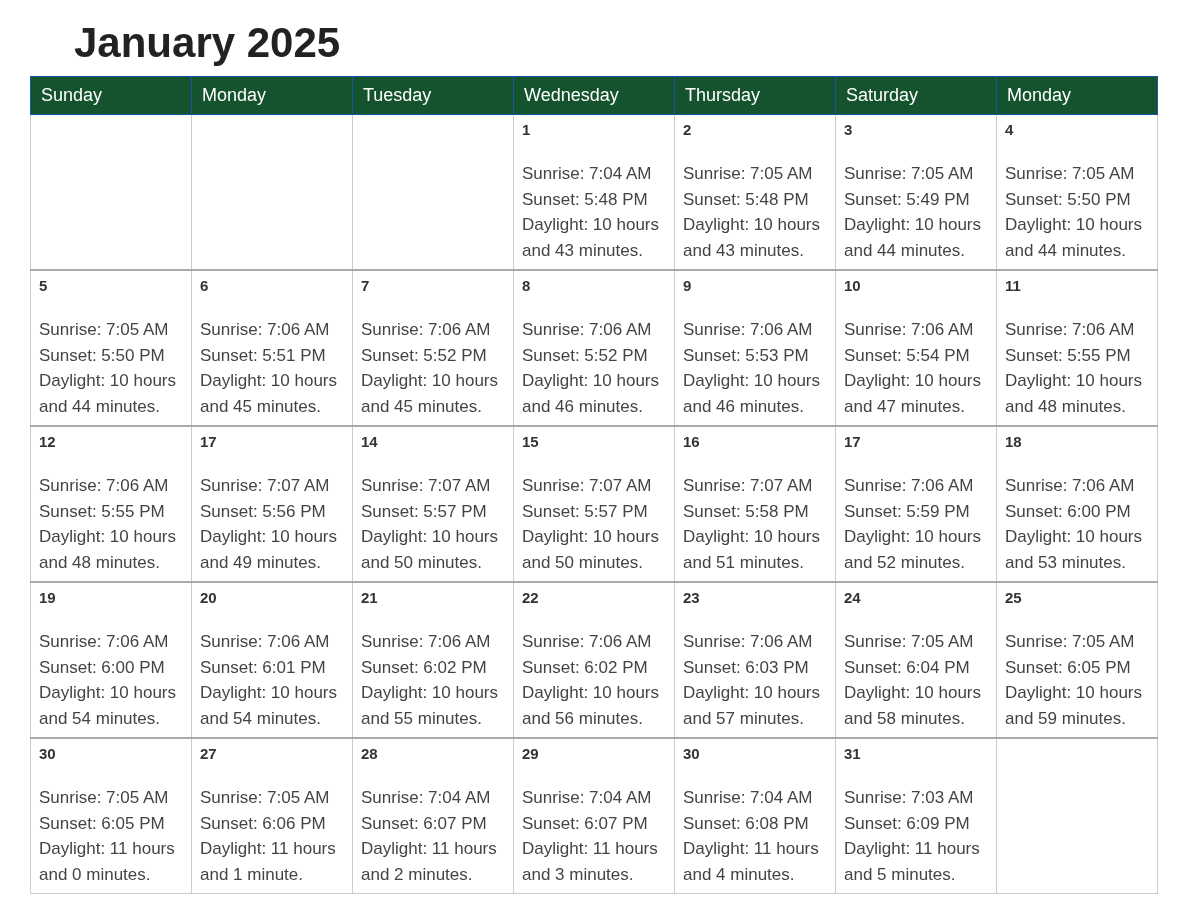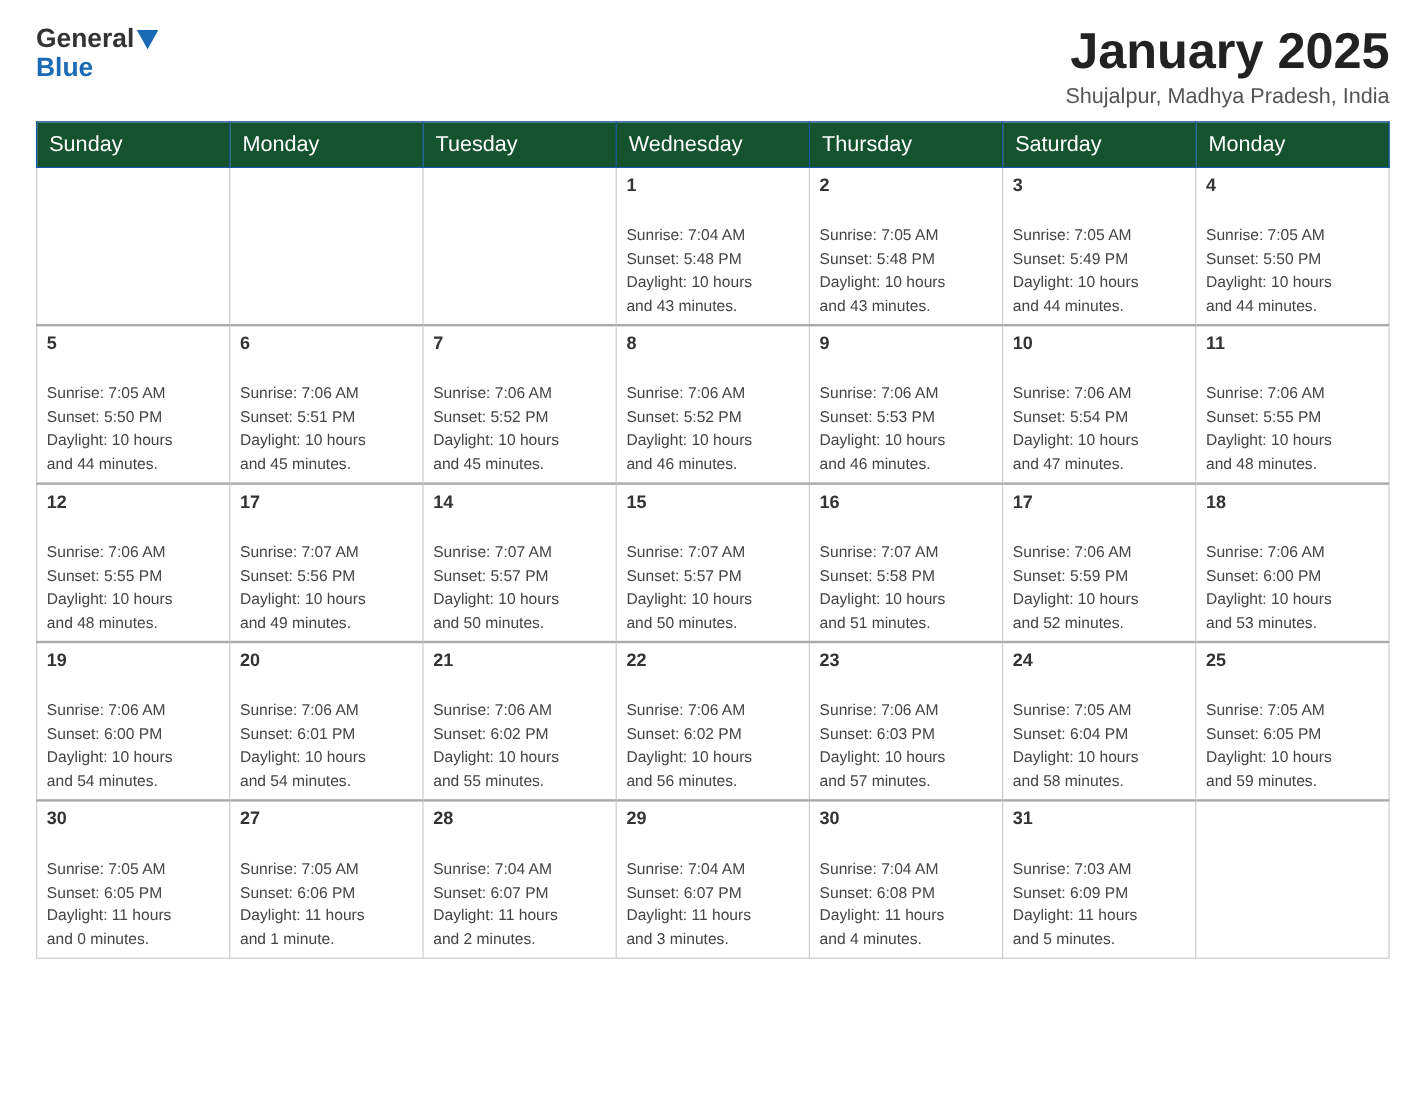--- a/index.html
+++ b/index.html
@@ -70,52 +70,38 @@
       color: #333;
     }
     .day-number {
       font-size: 15px;
       font-weight: bold;
       color: #333;
       display: block;
       margin-bottom: 3px;
     }
     .day-info {
-      font-size: 13px;
+      font-size: 17px;
       color: #444;
       line-height: 1.5;
       margin-top: 23px;
     }
     .empty-cell {
       background: #fff;
     }
     tr:not(:last-child) td {
       border-bottom: 2px solid #aaa;
     }
   </style>
 </head>
 <body>
 
 <div class="header-area">
-  <div class="logo">
-    <div style="line-height:1.1">
-      <div style="display:flex;align-items:center;">
-        <span class="logo-text-general">General</span>
-        <svg width="18" height="16" viewBox="0 0 18 16" style="margin-left:2px;margin-top:2px;">
-          <polygon points="0,0 18,0 9,16" fill="#1a6ab5"></polygon>
-        </svg>
-      </div>
-      <div>
-        <span class="logo-text-blue">Blue</span>
-      </div>
-    </div>
-  </div>
   <div class="title-area">
     <div class="page-title">January 2025</div>
-    <div class="page-subtitle">Shujalpur, Madhya Pradesh, India</div>
   </div>
 </div>
 
 <table class="calendar">
   <thead>
     <tr>
     <th>Sunday</th>
         <th>Monday</th>
         <th>Tuesday</th>
         <th>Wednesday</th>

